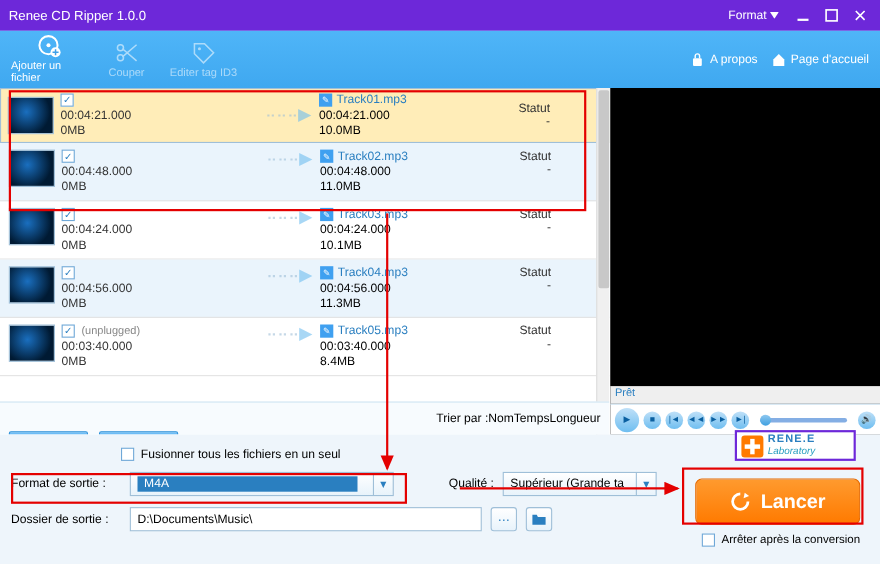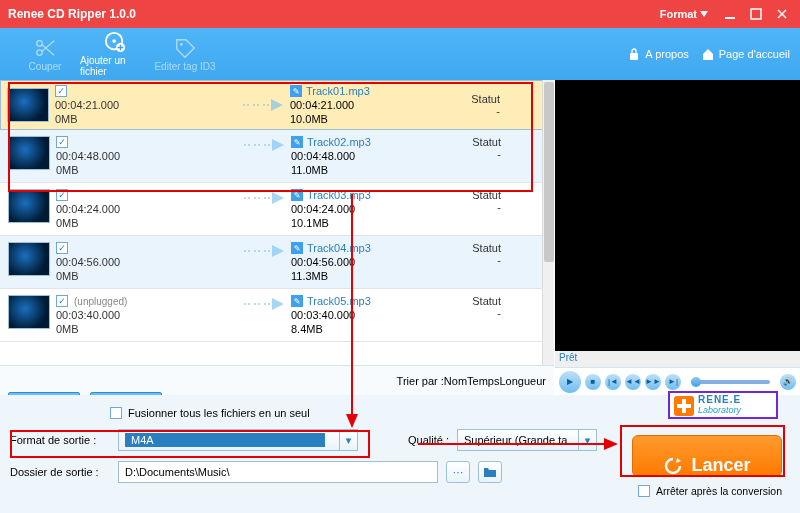--- a/index.html
+++ b/index.html
@@ -1,18 +1,18 @@
 <!DOCTYPE html>
 <html><head>
 <meta charset="utf-8">
 <style>
 * { box-sizing: border-box; margin: 0; padding: 0; font-family: "Segoe UI", Arial, sans-serif; }
 body { width: 800px; height: 513px; overflow: hidden; background: #fff; font-size: 11px; position: relative; }
 
-.titlebar { height: 28px; background: #ef4444; color: #fff; display: flex; align-items: center; padding: 0 8px; font-weight: bold; }
+.titlebar { height: 28px; background: #6d28d9; color: #fff; display: flex; align-items: center; padding: 0 8px; }
 .titlebar .title { flex: 1; font-size: 12px; }
 .titlebar .right { display: flex; align-items: center; gap: 6px; }
 .titlebar .lang { font-size: 11px; padding: 2px 6px; cursor: pointer; display: flex; align-items: center; gap: 3px; }
 .winbtn { width: 20px; height: 20px; display: flex; align-items: center; justify-content: center; cursor: pointer; }
 
 .toolbar { height: 52px; background: linear-gradient(#4fb5f8,#3fa8f0); color: #fff; display: flex; align-items: center; padding: 0 10px; }
 .toolbar .tbtn { display: flex; flex-direction: column; align-items: center; width: 70px; font-size: 10px; cursor: pointer; }
 .toolbar .tbtn.dis { opacity: .55; }
 .toolbar .tbtn .ic { width: 22px; height: 22px; margin-bottom: 2px; }
 .toolbar .spacer { flex: 1; }
@@ -59,21 +59,21 @@
 .fieldrow { display: flex; align-items: center; gap: 8px; margin-bottom: 10px; }
 .lblw { width: 100px; text-align: left; }
 .sel { height: 22px; border: 1px solid #9fbfd8; background: linear-gradient(#fff,#e8f3fb); padding: 0 22px 0 6px; position: relative; display: flex; align-items: center; cursor: pointer; }
 .sel .dd { position: absolute; right: 0; top: 0; width: 18px; height: 100%; border-left: 1px solid #9fbfd8; display: flex; align-items: center; justify-content: center; color: #2a7fc0; }
 .sel.fmt { width: 240px; }
 .sel.fmt .txt { background: #2a7fc0; color: #fff; padding: 1px 6px; display: inline-block; width: 200px; }
 .sel.q { width: 140px; }
 .txtinp { height: 22px; border: 1px solid #9fbfd8; background: #fff; padding: 0 6px; width: 320px; display: flex; align-items: center; }
 .icbtn { width: 24px; height: 22px; border: 1px solid #9fbfd8; border-radius: 3px; background: linear-gradient(#fff,#e8f3fb); display: flex; align-items: center; justify-content: center; cursor: pointer; color: #2a7fc0; }
 
-.launch { position: absolute; right: 18px; top: 40px; width: 150px; height: 42px; background: linear-gradient(#ff9a2e,#ff7a00); border: 1px solid #e66a00; border-radius: 6px; color: #fff; font-size: 18px; font-weight: 600; display: flex; align-items: flex-end; justify-content: center; gap: 8px; cursor: pointer; }
+.launch { position: absolute; right: 18px; top: 40px; width: 150px; height: 42px; background: linear-gradient(#ff9a2e,#ff7a00); border: 1px solid #e66a00; border-radius: 6px; color: #fff; font-size: 18px; font-weight: 600; display: flex; align-items: center; justify-content: center; gap: 8px; cursor: pointer; }
 .stopafter { position: absolute; right: 18px; top: 90px; display: flex; align-items: center; gap: 6px; font-size: 10.5px; }
 
 .logo { position: absolute; right: 22px; top: -4px; width: 110px; height: 28px; background: #fff; border: 2px solid #6d28d9; display: flex; align-items: center; font-size: 10px; color: #2a7fc0; padding-left: 28px; }
 .logo .cross { position: absolute; left: 4px; top: 3px; width: 20px; height: 20px; background: #ff7a00; border-radius: 3px; }
 .logo .cross::before, .logo .cross::after { content:""; position:absolute; background:#fff; }
 .logo .cross::before { left:8px; top:3px; width:4px; height:14px; }
 .logo .cross::after { left:3px; top:8px; width:14px; height:4px; }
 
 .redbox { position: absolute; border: 2px solid #e40000; pointer-events: none; }
 .arrowline { position: absolute; pointer-events: none; }
@@ -106,36 +106,36 @@
       </span>
     <span class="winbtn">
         <svg width="12" height="12">
           <path d="M2 2 L10 10 M10 2 L2 10" stroke="#fff" stroke-width="1.5"></path>
         </svg>
       </span>
   </div>
 </div>
 
 <div class="toolbar">
-  <div class="tbtn dis">
-    <svg class="ic" viewBox="0 0 24 24">
-        <circle cx="6" cy="7" r="3" fill="none" stroke="#fff" stroke-width="1.5"></circle>
-        <circle cx="6" cy="17" r="3" fill="none" stroke="#fff" stroke-width="1.5"></circle>
-        <path d="M8 8 L22 20 M8 16 L22 4" stroke="#fff" stroke-width="1.5"></path>
-      </svg>
-    <span>Couper</span>
-  </div>
   <div class="tbtn">
     <svg class="ic" viewBox="0 0 24 24">
         <circle cx="11" cy="11" r="9" fill="none" stroke="#fff" stroke-width="2"></circle>
         <circle cx="11" cy="11" r="2" fill="#fff"></circle>
         <circle cx="18" cy="18" r="5" fill="#fff"></circle>
         <path d="M18 15v6M15 18h6" stroke="#3fa0e8" stroke-width="1.5"></path>
       </svg>
     <span>Ajouter un fichier</span>
+  </div>
+  <div class="tbtn dis">
+    <svg class="ic" viewBox="0 0 24 24">
+        <circle cx="6" cy="7" r="3" fill="none" stroke="#fff" stroke-width="1.5"></circle>
+        <circle cx="6" cy="17" r="3" fill="none" stroke="#fff" stroke-width="1.5"></circle>
+        <path d="M8 8 L22 20 M8 16 L22 4" stroke="#fff" stroke-width="1.5"></path>
+      </svg>
+    <span>Couper</span>
   </div>
   <div class="tbtn dis">
     <svg class="ic" viewBox="0 0 24 24">
         <path d="M3 3 L13 3 L22 12 L12 22 L3 13 Z" fill="none" stroke="#fff" stroke-width="1.5"></path>
         <circle cx="8" cy="8" r="1.5" fill="#fff"></circle>
       </svg>
     <span>Editer tag ID3</span>
   </div>
   <div class="spacer"></div>
   <div class="rlink">

